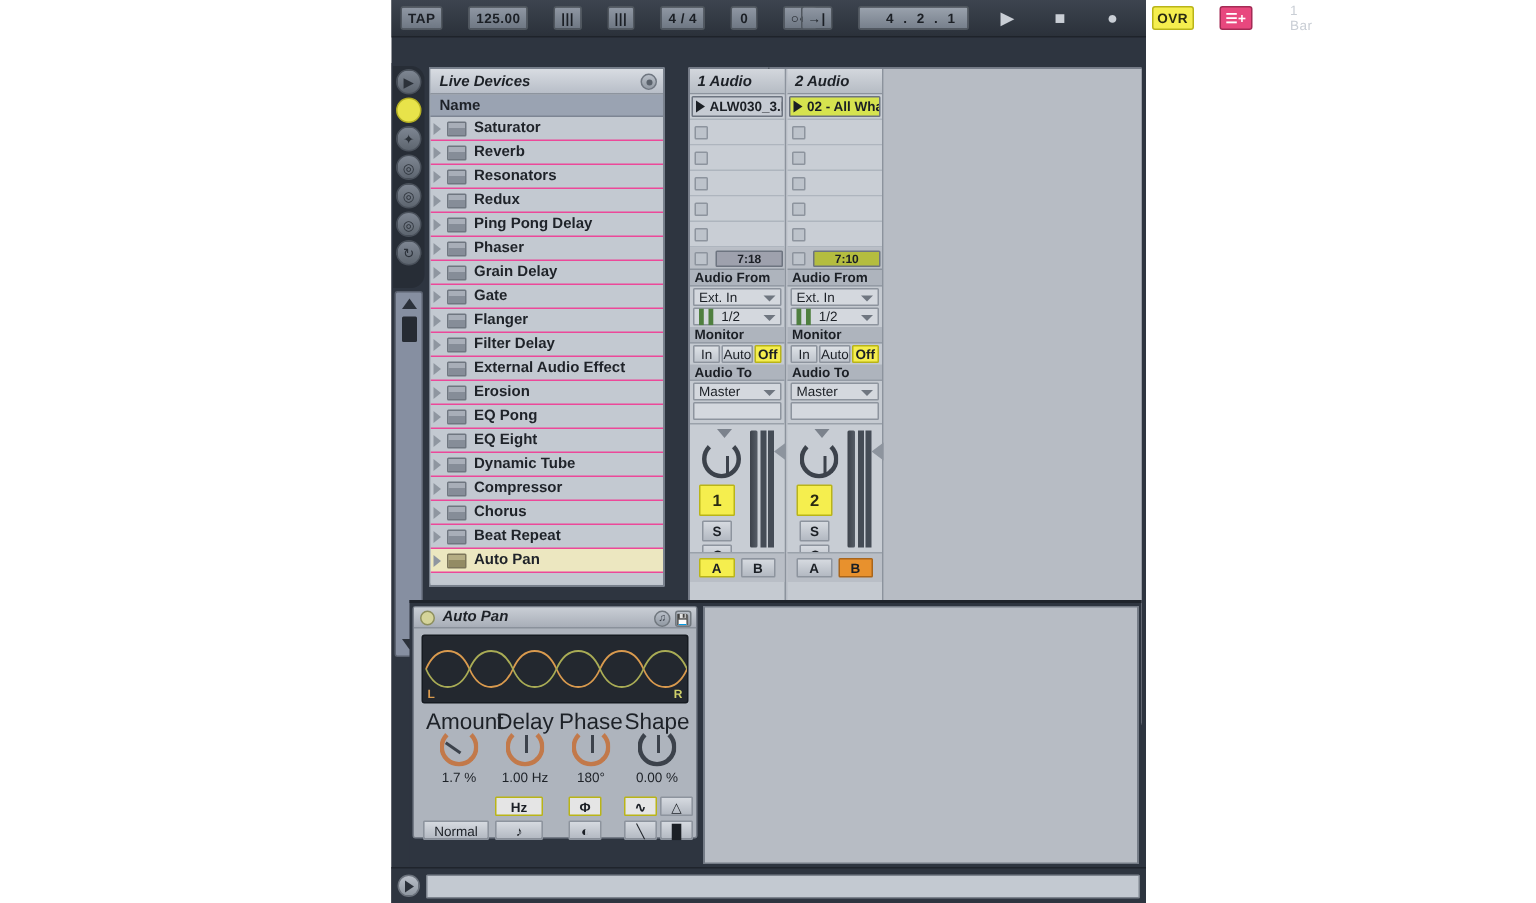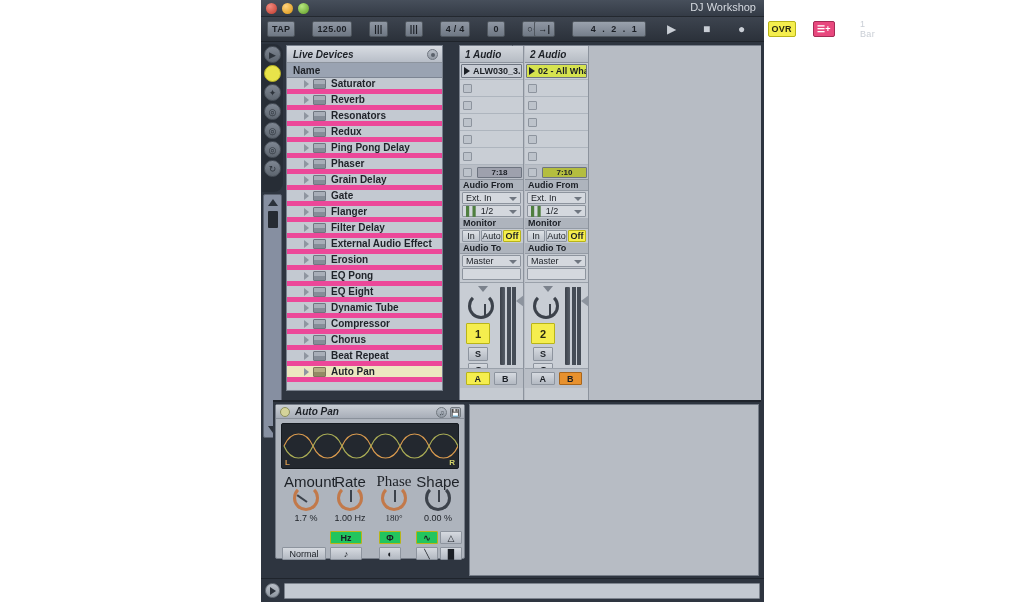--- a/index.html
+++ b/index.html
@@ -109,21 +109,21 @@
   .br-gear i { width:4px; height:4px; border-radius:50%; background:#5a616b; display:block; }
   .br-sub {
     height: 15px; background: #9aa3b2;
     border-bottom: 1px solid #7d8593;
     display: flex; align-items: center; padding-left: 6px;
     font-size: 10px; font-weight: bold; color: #1d2127;
   }
   .br-list { height: 311px; overflow: hidden; background: #c3c9d1; }
   .br-item {
     height: 16px; display: flex; align-items: center;
-    border-bottom: 5px solid #ec4899; padding-left: 17px;
+    border-bottom: 1px solid #ec4899; padding-left: 2px;
     font-size: 10px; font-weight: bold; color: #1f2329;
   }
   .br-item.sel { background: #ece7c0; }
   .br-tri {
     width: 0; height: 0; margin-right: 4px;
     border-top: 4px solid transparent; border-bottom: 4px solid transparent;
     border-left: 5px solid #8f96a0;
   }
   .br-dev-ic {
     width: 13px; height: 10px; margin-right: 5px; border-radius: 1px;
@@ -282,21 +282,21 @@
   .dev-hbtn.b1 { right:17px; border-radius:50%; }
   .dev-hbtn.b2 { right:3px; }
   .lfo-display {
     position:relative; margin:4px 5px 0 5px; height:46px;
     background:#23282f; border:1px solid #151a20; border-radius:2px; overflow:hidden;
   }
   .lfo-l { position:absolute; left:3px; bottom:1px; font-size:8px; font-weight:bold; color:#d99a4e; }
   .lfo-r { position:absolute; right:3px; bottom:1px; font-size:8px; font-weight:bold; color:#cfd06a; }
   .knobrow { position:relative; margin-top:4px; height:56px; }
   .kcol { position:absolute; width:44px; top:0; }
-  .kc1 { left:8px; } .kc2 { left:52px; } .kc3 { left:96px;font-family:Liberation Serif, serif; } .kc4 { left:140px; }
+  .kc1 { left:8px; } .kc2 { left:52px; } .kc3 { left:96px; } .kc4 { left:140px; }
   .klabel { text-align:center; font-size:15px; color:#1d2127; height:11px; }
   .knob {
     position:relative; margin:1px auto 0 auto; width:26px; height:26px; border-radius:50%;
     border:3px solid #3c424b; border-top-color:transparent;
     background:transparent;
   }
   .knob.amt { border-color:#c2794a; border-top-color:transparent; border-left-color:#c2794a; }
   .knob.hot { border-color:#c2794a; border-top-color:transparent; }
   .knob .kin { position:absolute; left:10px; top:2px; width:2px; height:12px;
                background:#3c424b; transform-origin:50% 100%; }
@@ -304,21 +304,21 @@
   .knob.hot .kin { background:#3c424b; }
   .kval { text-align:center; font-size:9px; color:#1d2127; margin-top:2px; }
 
   .btnrow { position:relative; height:34px; margin-top:2px; }
   .sm-btn {
     position:absolute; height:13px; width:32px;
     border:1px solid #8d949e; border-radius:1px;
     background:linear-gradient(#d6dae0,#b3b9c2);
     font-size:9px; color:#1b1f25; display:flex;align-items:center;justify-content:center;
   }
-  .sm-btn.on { background:#22c55e; border-color:#b9b418; font-weight:bold; }
+  .sm-btn.on { background:#e5e5e5; border-color:#b9b418; font-weight:bold; }
   .sm-btn.wide { width:44px; }
   .sm-btn.sq { width:22px; }
 
   .devpanel-right {
     position:absolute; left:196px; top:2px; right:2px; bottom:2px;
     background:#b7bcc4; border:1px solid #757c87;
   }
 
   
   .statusbar {
@@ -336,26 +336,20 @@
     flex:1; height:16px; margin-right:4px;
     background:#c3c9d1; border:1px solid #7d848e; border-radius:1px;
   }
 </style>
 </head>
 <body>
 
 <div id="root">
   <div class="win">
 
-    <div class="titlebar">
-      <div class="tl-btn tl-close"></div>
-      <div class="tl-btn tl-min"></div>
-      <div class="tl-btn tl-max"></div>
-      <div class="win-title">DJ Workshop</div>
-    </div>
 
     <div class="transport">
       <div class="ctrl-grp" style="left:6px;">
         <div class="cbtn">TAP</div>
         <div class="cbtn wide">125.00</div>
         <div class="cbtn">|||</div>
         <div class="cbtn">|||</div>
         <div class="cbtn" style="min-width:30px">4 / 4</div>
         <div class="cbtn">0</div>
         <div class="cbtn">○●</div>
@@ -648,21 +642,21 @@
 
           <div class="knobrow">
             <div class="kcol kc1">
               <div class="klabel">Amount</div>
               <div class="knob amt">
                   <span class="kin"></span>
                 </div>
               <div class="kval">1.7 %</div>
             </div>
             <div class="kcol kc2">
-              <div class="klabel">Rate</div>
+              <div class="klabel">Delay</div>
               <div class="knob hot">
                   <span class="kin"></span>
                 </div>
               <div class="kval">1.00 Hz</div>
             </div>
             <div class="kcol kc3">
               <div class="klabel">Phase</div>
               <div class="knob hot">
                   <span class="kin"></span>
                 </div>

